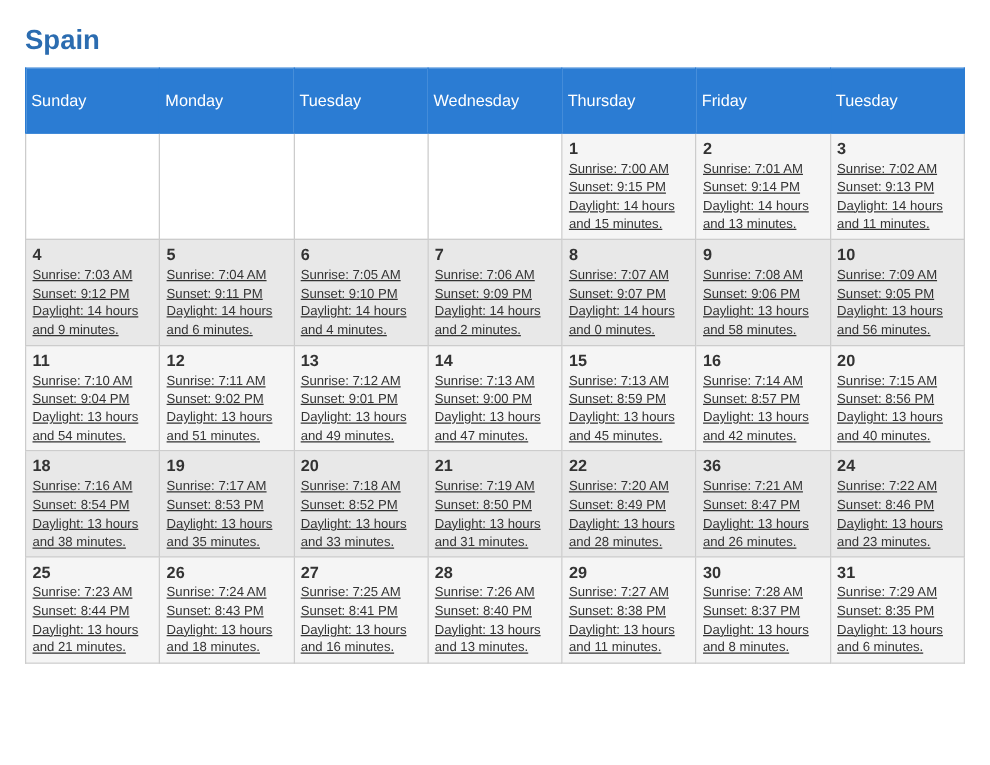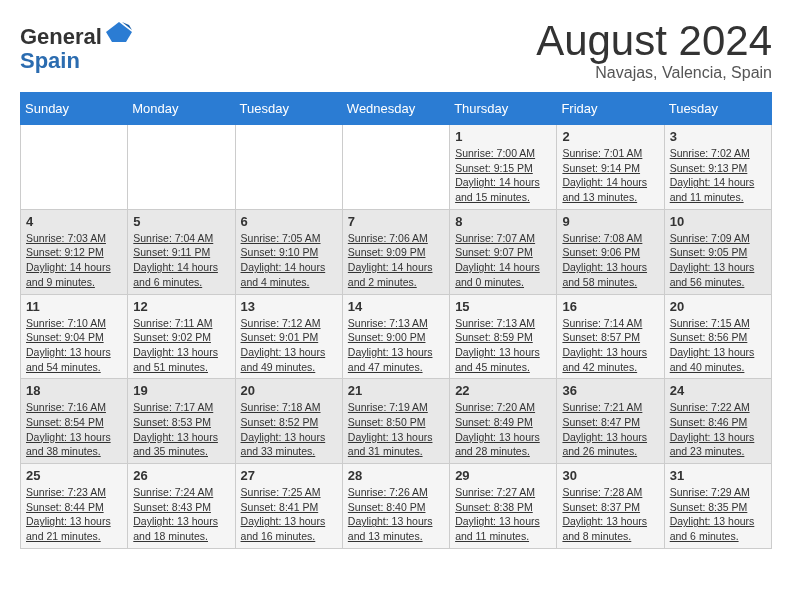--- a/index.html
+++ b/index.html
@@ -47,21 +47,21 @@
       margin-top: 2px;
     }
     .calendar {
       width: 100%;
       border-collapse: collapse;
       font-size: 11px;
     }
     .calendar thead th {
       background-color: #2b7cd3;
       color: white;
-      padding: 8px 4px;
+      padding: 18px 4px;
       text-align: left;
       font-size: 13px;
       font-weight: normal;
       border: 1px solid #2b7cd3;
     }
     .calendar tbody td {
       border: 1px solid #ccc;
       vertical-align: top;
       padding: 4px 5px;
       width: calc(100% / 7);
@@ -91,33 +91,23 @@
       background: #fff !important;
     }
   </style>
 </head>
 <body>
 
 <div class="header">
   <div class="logo">
     <div>
       <div class="logo-text">
-        <span class="logo-general">General</span><svg class="logo-icon" viewBox="0 0 30 24">
-            <polygon points="15,2 28,12 22,22 8,22 2,12" fill="#2b7cd3"></polygon>
-            <polygon points="18,2 28,10 25,5" fill="#1a5fa8"></polygon>
-          </svg>
-      </div>
-      <div class="logo-text">
         <span class="logo-blue">Spain</span>
       </div>
     </div>
-  </div>
-  <div class="title-block">
-    <div class="month-title">August 2024</div>
-    <div class="location">Navajas, Valencia, Spain</div>
   </div>
 </div>
 
 <table class="calendar">
   <thead>
     <tr>
     <th>Sunday</th>
         <th>Monday</th>
         <th>Tuesday</th>
         <th>Wednesday</th>

